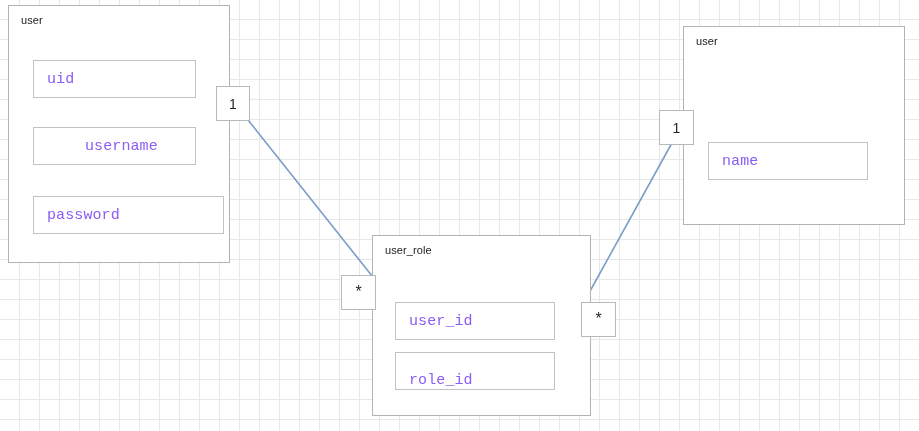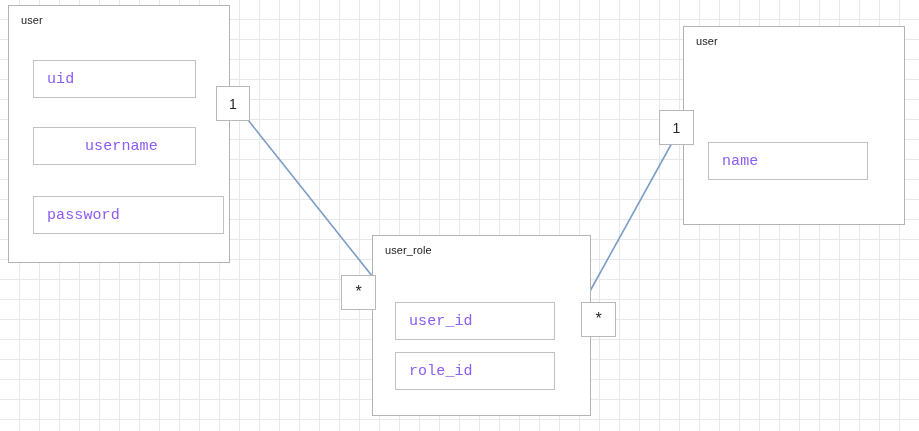--- a/index.html
+++ b/index.html
@@ -101,21 +101,21 @@
   <div class="attr" style="left: 33px; top: 196px; width: 191px; height: 38px;">
     <span class="attr-label">password</span>
   </div>
 
   <div class="entity" style="left: 372px; top: 235px; width: 219px; height: 181px;">
     <span class="entity-title">user_role</span>
   </div>
   <div class="attr" style="left: 395px; top: 286px; width: 160px; height: 38px; margin-top: 16px;">
     <span class="attr-label">user_id</span>
   </div>
-  <div class="attr" style="left: 395px; top: 352px; width: 160px; height: 38px;">
+  <div class="attr" style="left: 395px; top: 352px; width: 160px; height: 38px; align-items: flex-end;">
     <span class="attr-label">role_id</span>
   </div>
 
   <div class="entity" style="left: 683px; top: 26px; width: 222px; height: 199px;">
     <span class="entity-title">user</span>
   </div>
   <div class="attr" style="left: 708px; top: 142px; width: 160px; height: 38px;">
     <span class="attr-label">name</span>
   </div>
 

